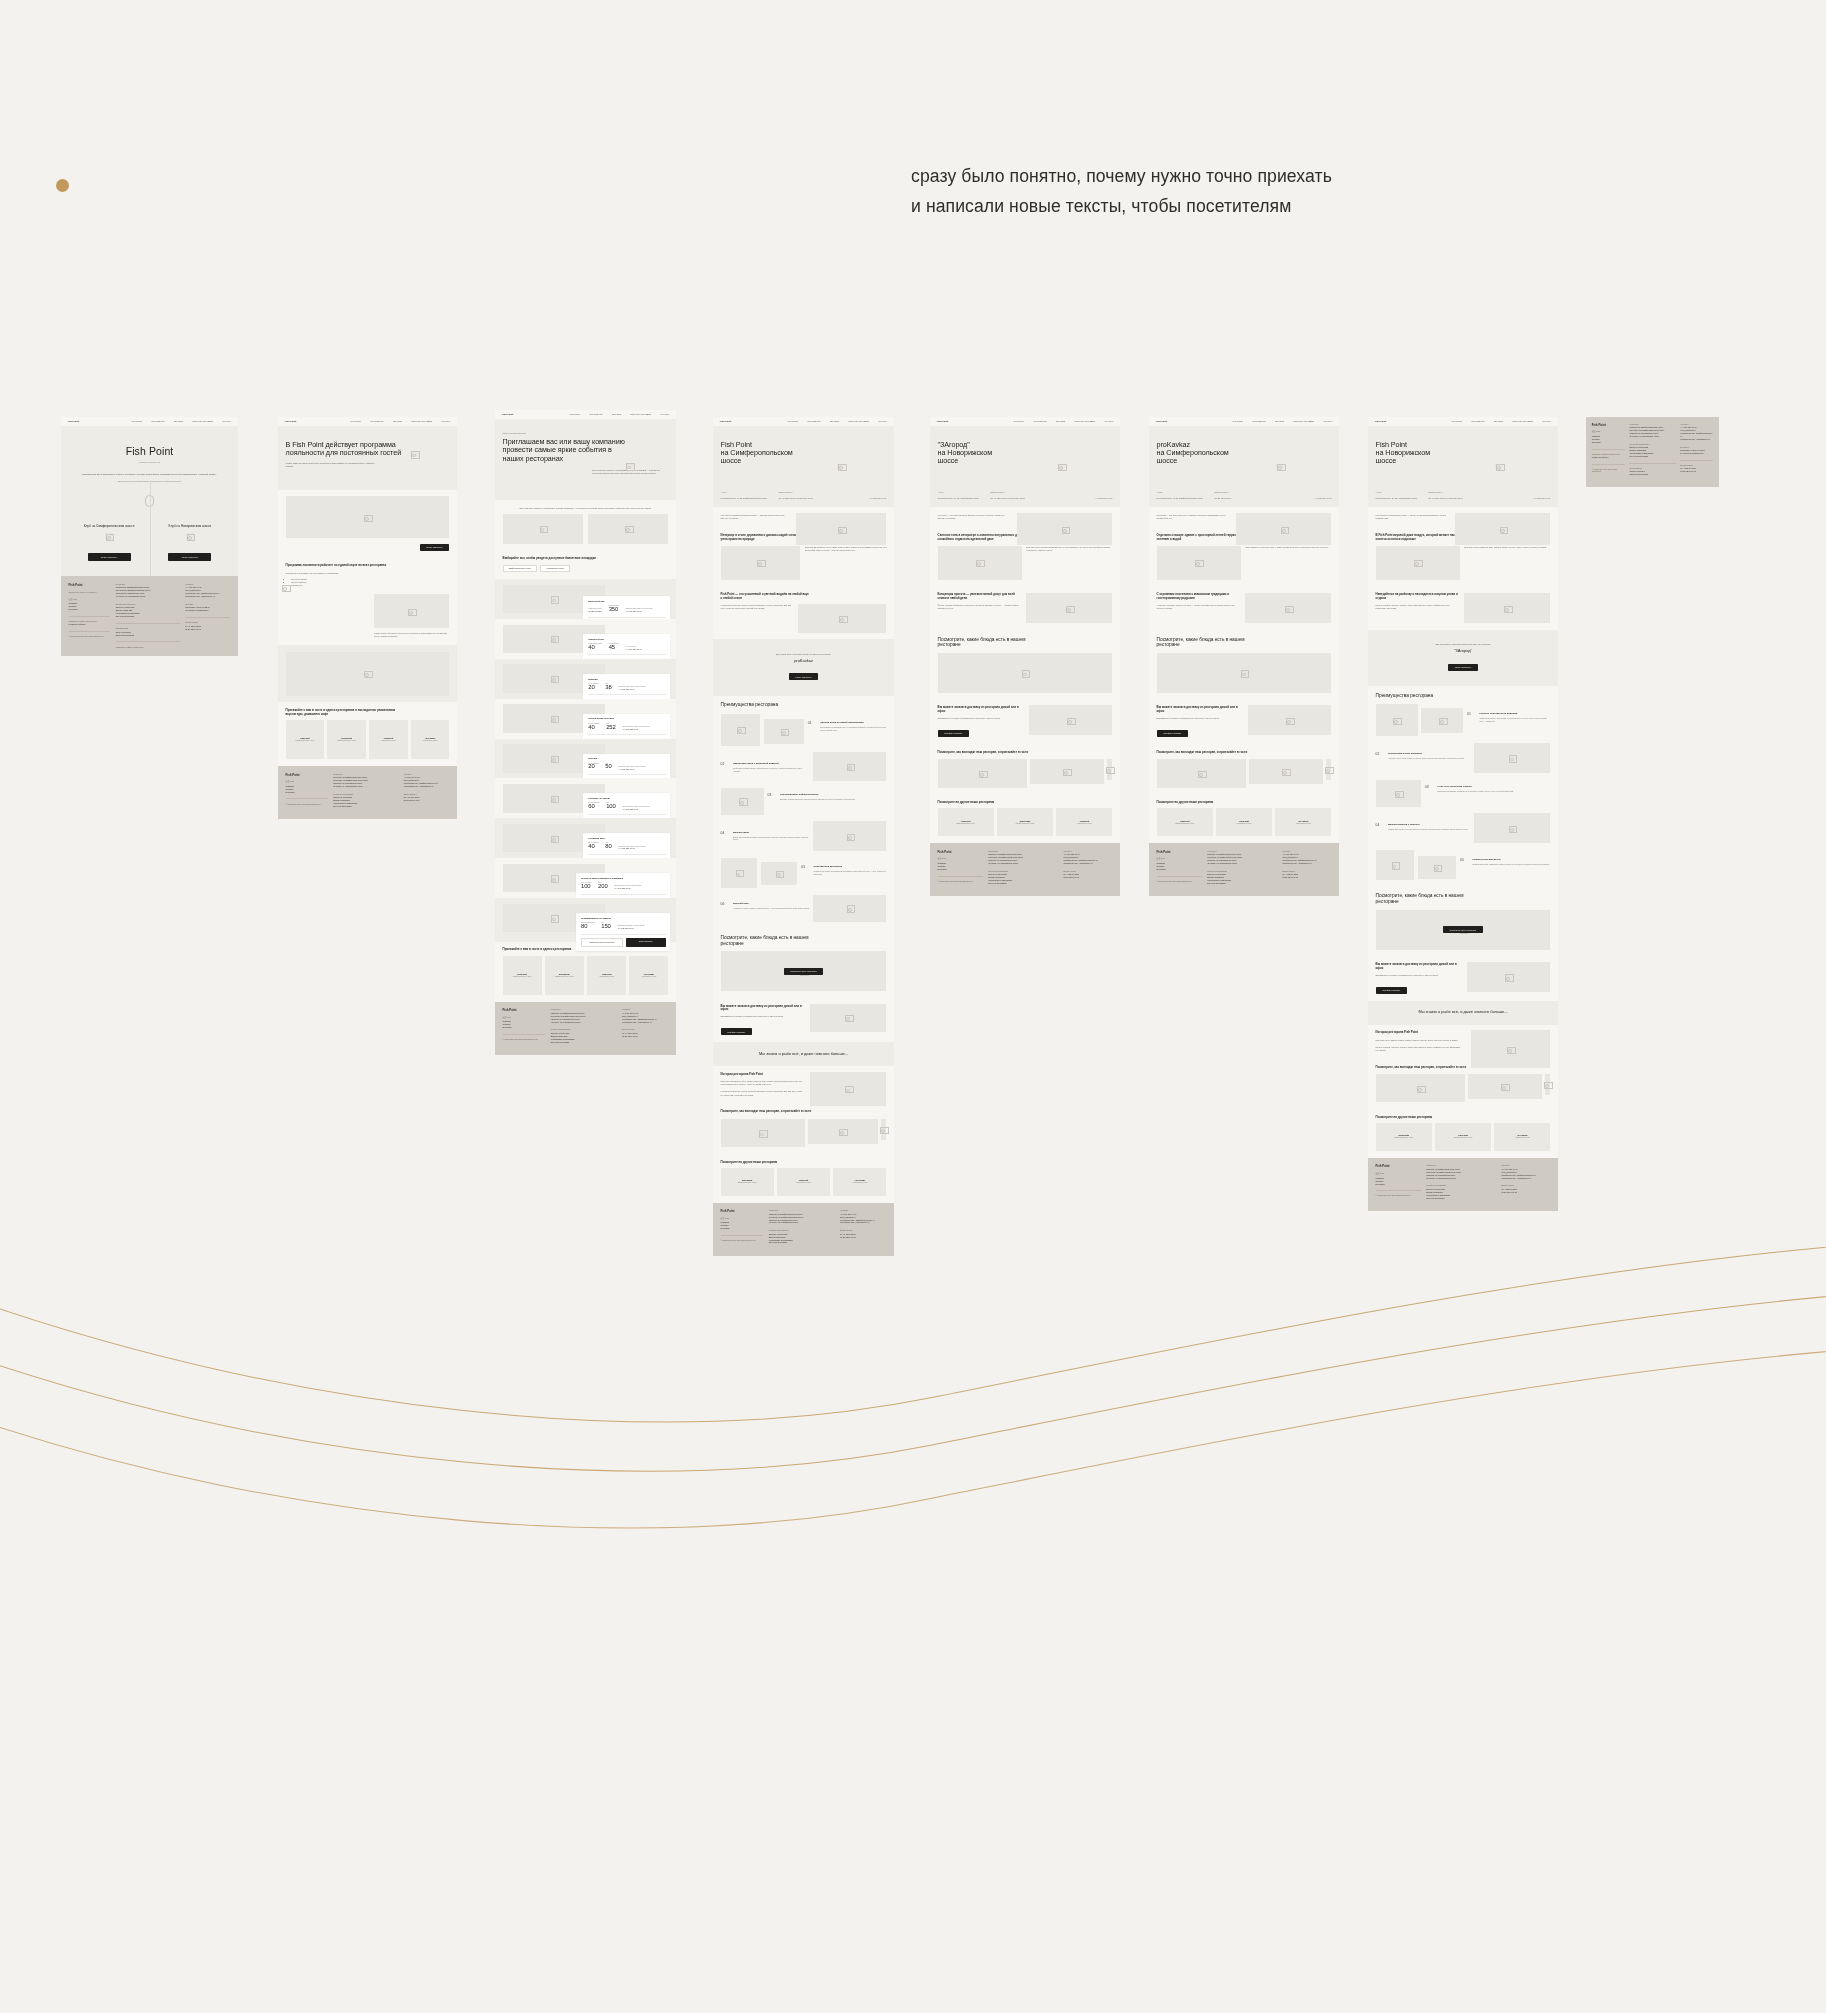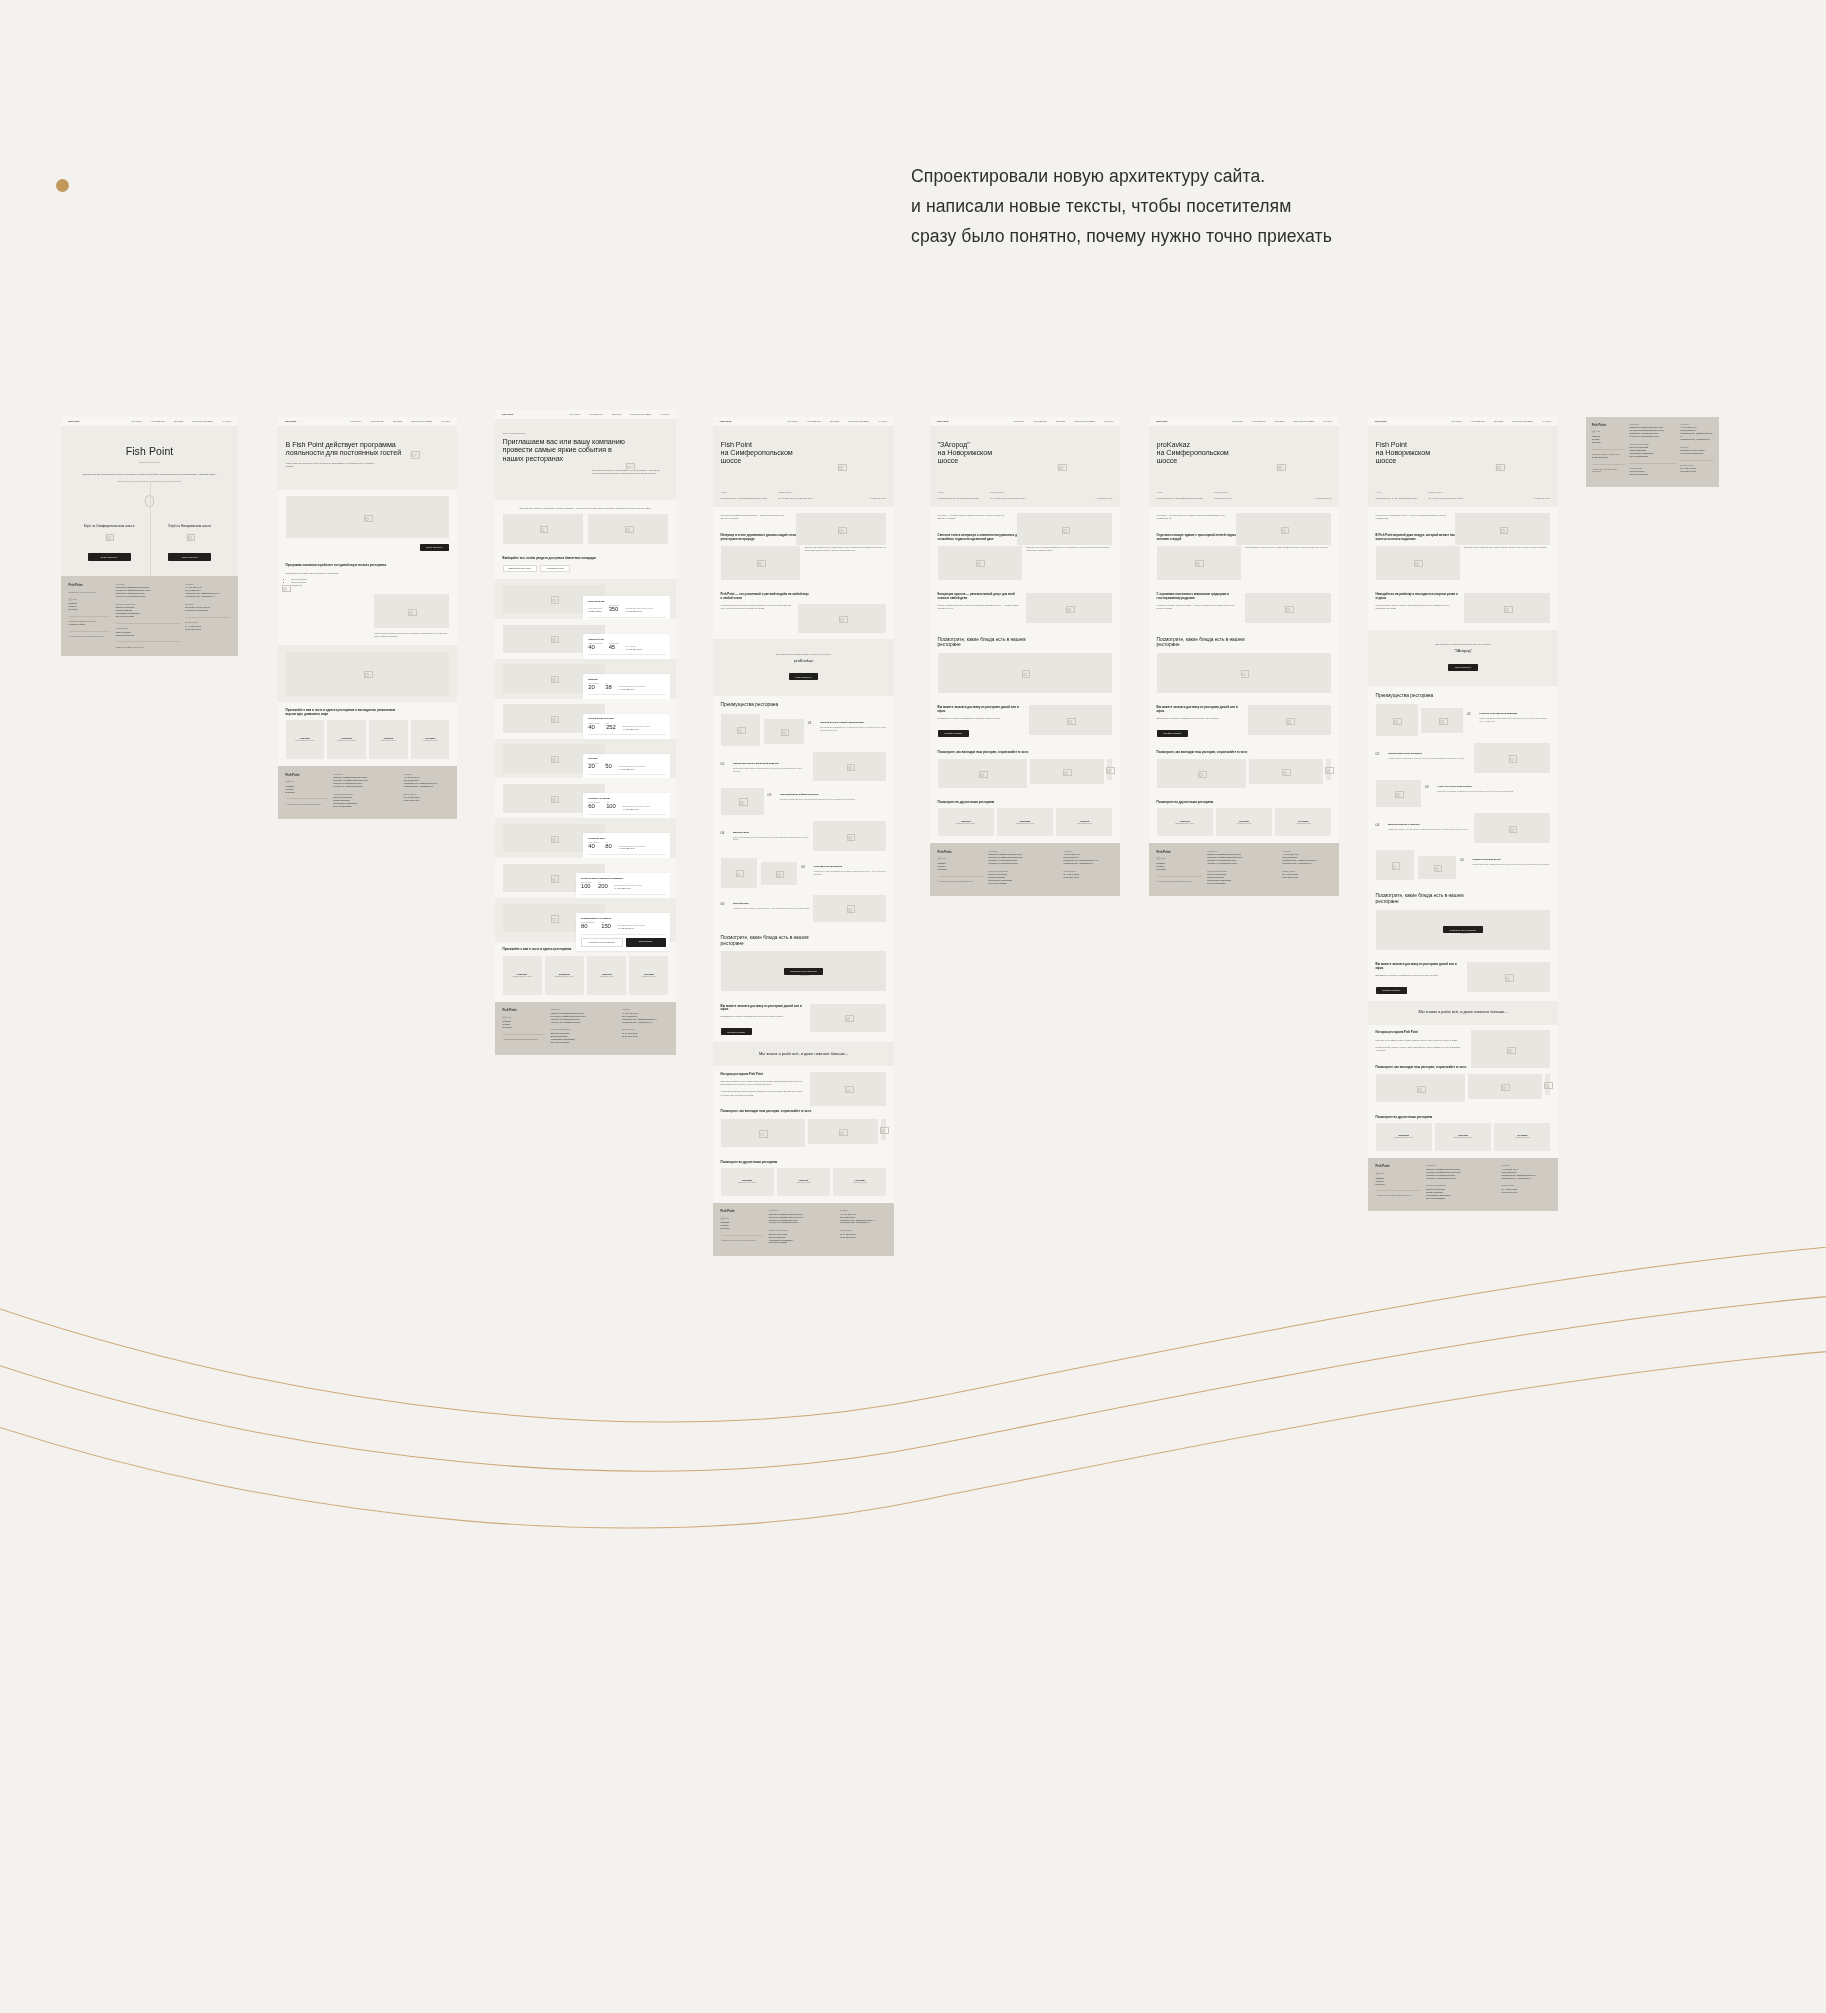--- a/index.html
+++ b/index.html
@@ -185,23 +185,22 @@
 
   <div class="dot"></div>
 
   <svg class="curves" viewBox="0 0 1920 340" preserveAspectRatio="none">
     <path d="M-20,90 C 300,200 680,250 980,190 C 1250,136 1600,60 1940,30" fill="none" stroke="#c49a5f" stroke-width="1.1" opacity=".85"></path>
     <path d="M-20,150 C 300,258 680,300 980,240 C 1250,186 1600,112 1940,82" fill="none" stroke="#c49a5f" stroke-width="1.1" opacity=".85"></path>
     <path d="M-20,215 C 300,322 680,360 980,296 C 1250,242 1600,168 1940,140" fill="none" stroke="#c49a5f" stroke-width="1.1" opacity=".8"></path>
   </svg>
 
   <div class="intro">
-    <div>Спроектировали новую архитектуру сайта.</div>
+    <div>сразу было понятно, почему нужно точно приехать</div>
     <div>и написали новые тексты, чтобы посетителям</div>
-    <div>сразу было понятно, почему нужно точно приехать</div>
   </div>
 
   <div class="board">
 
     <div class="col" style="left:61px; top:417px; width:177px;">
       <div class="page-card">
         <div class="nav">
           <span class="brand">Fish Point</span>
           <span class="links">
             <span>Рестораны</span>

